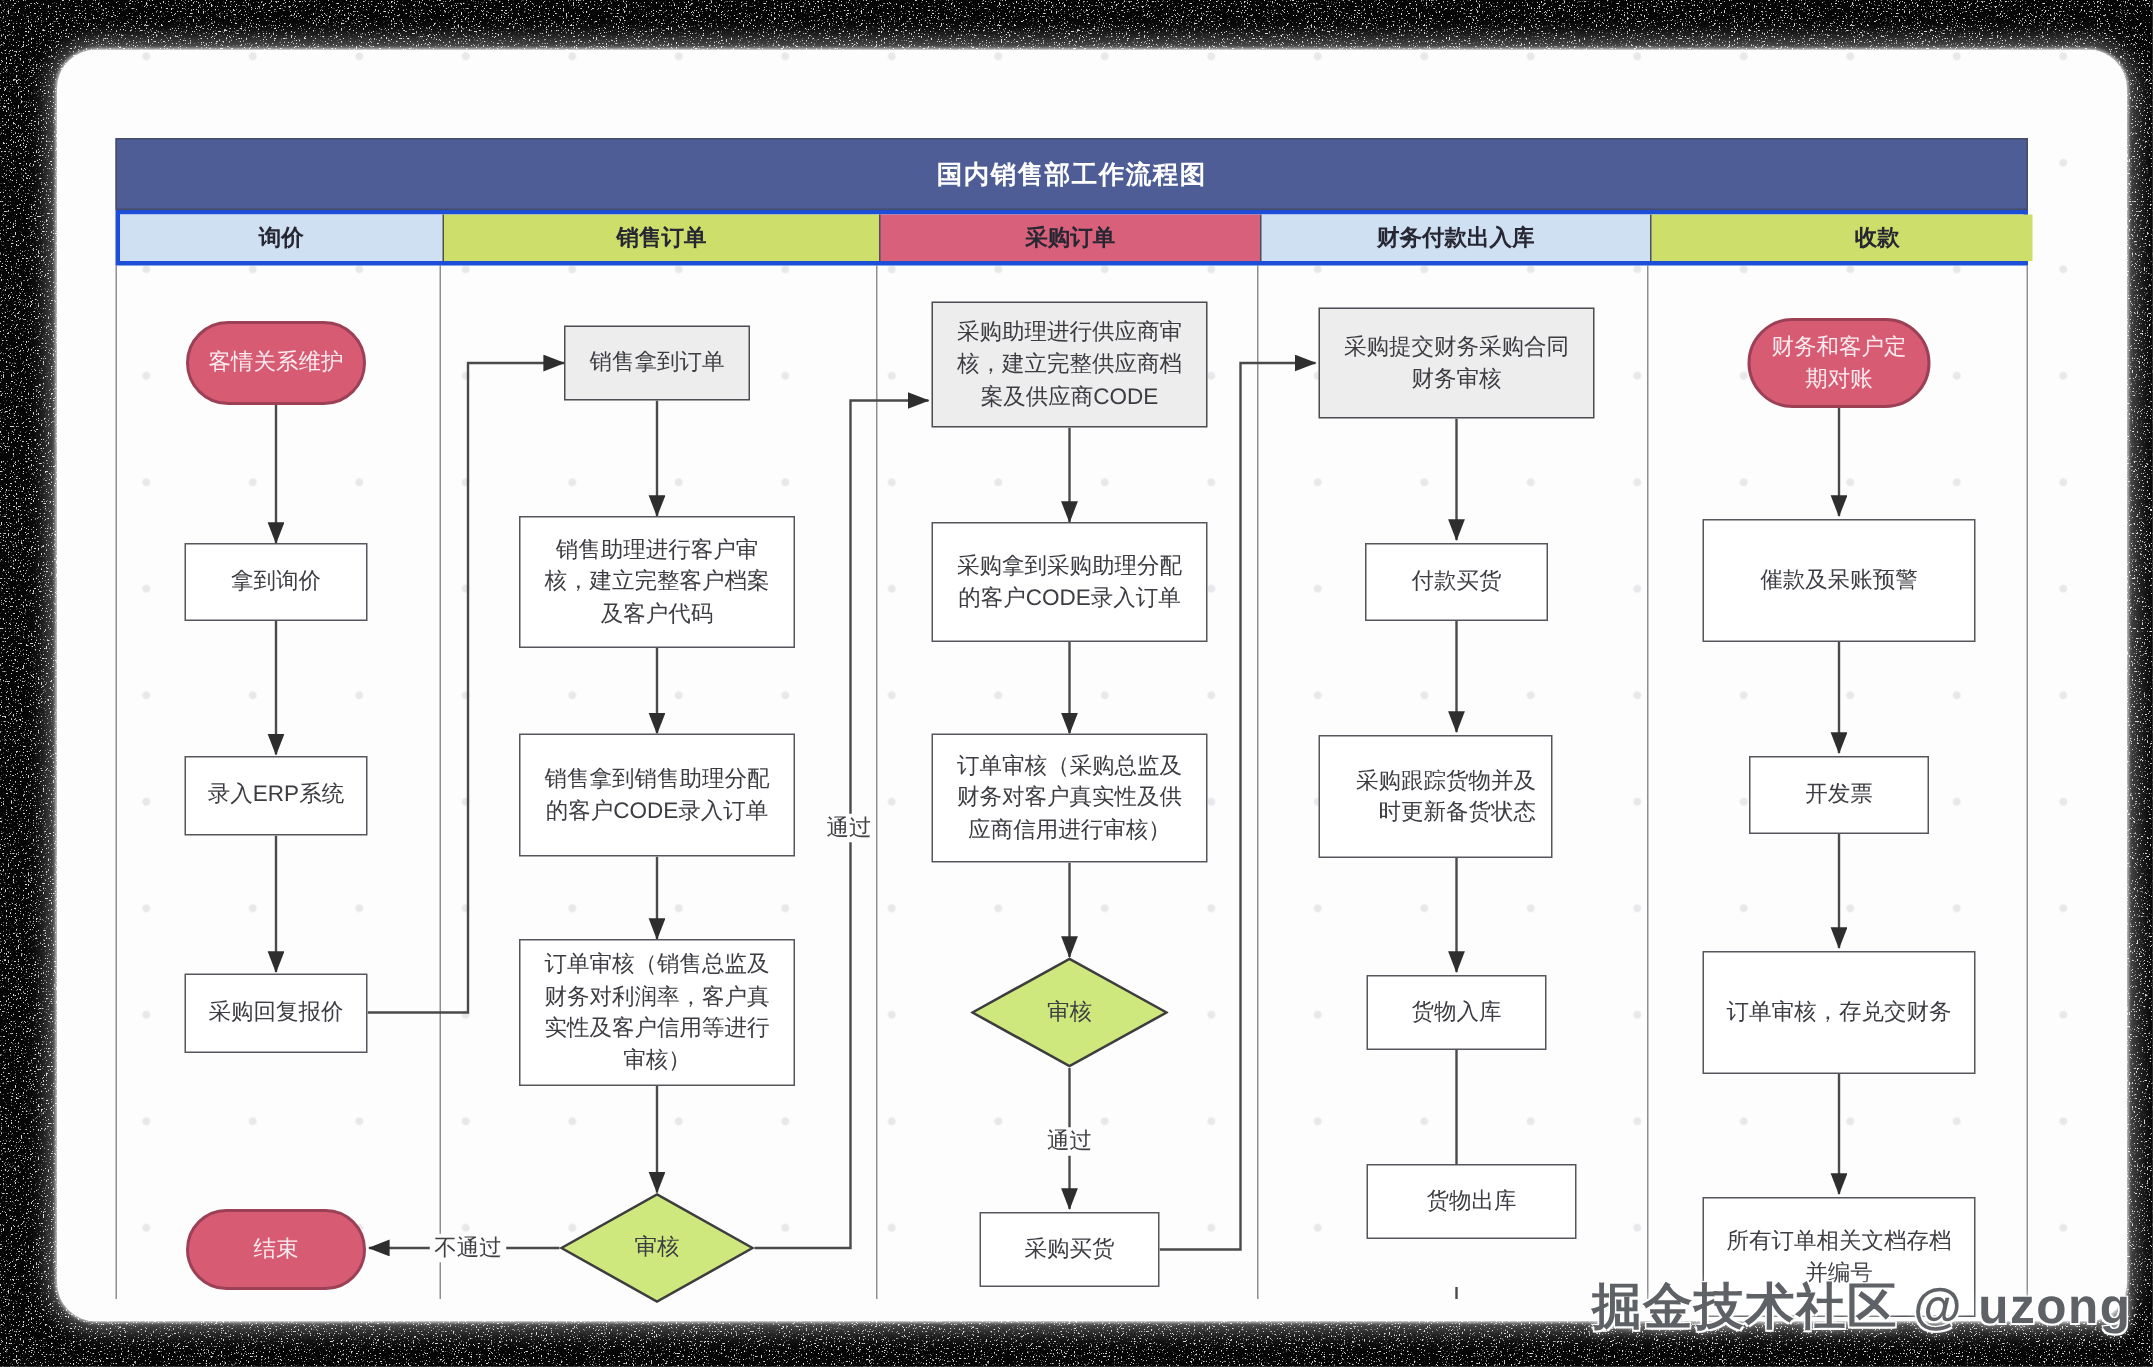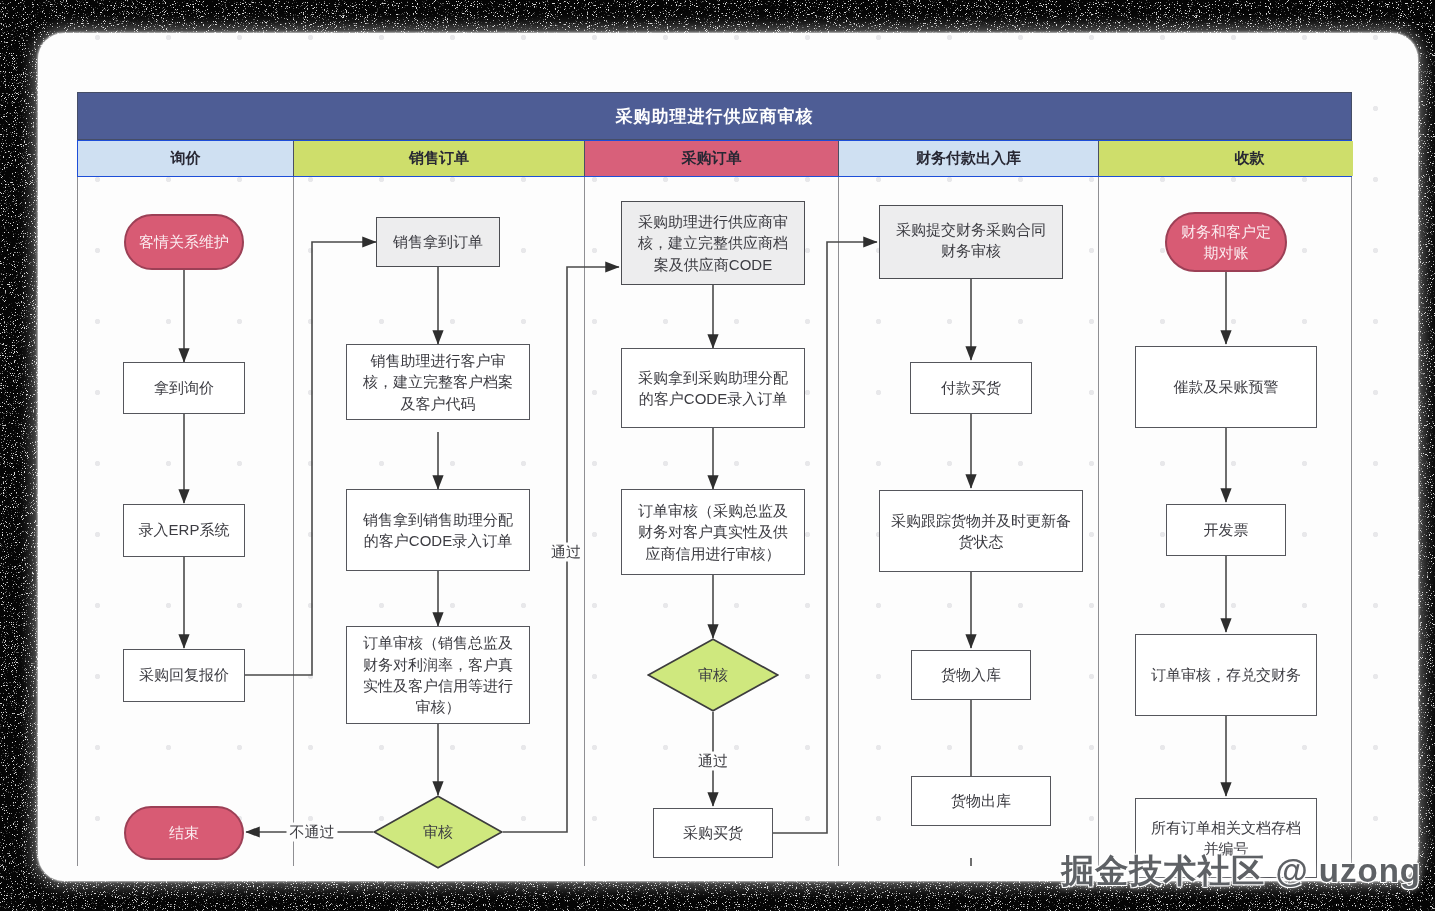--- a/index.html
+++ b/index.html
@@ -9,21 +9,21 @@
   #card{position:absolute;left:38px;top:33px;width:1380px;height:848px;background:#fdfdfd;
         border-radius:26px;z-index:1;
         box-shadow:0 0 16px 4px rgba(255,255,255,.45), 0 0 2px 1px rgba(255,255,255,.6);
         background-image:radial-gradient(circle,rgba(125,125,140,.16) 2.3px,rgba(0,0,0,0) 3px);
         background-size:71px 71px;background-position:24px 40px;}
   #title-bar{position:absolute;left:77px;top:92px;width:1275px;height:48px;z-index:3;
         background:#4e5d95;border:1px solid #454d66;box-sizing:border-box;
         display:flex;align-items:center;justify-content:center;
         color:#fff;font-size:17px;font-weight:bold;letter-spacing:1px;}
   #header-row{position:absolute;left:77px;top:140px;width:1275px;height:37px;z-index:3;
-        box-sizing:border-box;border:1px solid #1d4ed8;}
+        box-sizing:border-box;border:3px solid #1d4ed8;}
   .lane-header{position:absolute;top:0;height:100%;box-sizing:border-box;
         display:flex;align-items:center;justify-content:center;
         font-size:15px;font-weight:bold;color:#272733;border-left:1px solid #4a4f63;}
   .lane-header.first{border-left:none;}
   #lane-body{position:absolute;left:77px;top:177px;width:1275px;height:689px;z-index:2;
         border-left:1px solid #8f8f93;border-right:1px solid #8f8f93;box-sizing:border-box;}
   .lane-sep{position:absolute;top:0;width:1px;height:100%;background:#8f8f93;}
   #edge-layer{position:absolute;left:0;top:0;z-index:4;pointer-events:none;}
   .edge-line{fill:none;stroke:#4a4a4a;stroke-width:1.6;}
   .flow-node{position:absolute;z-index:5;box-sizing:border-box;display:flex;align-items:center;
@@ -53,21 +53,21 @@
         <feColorMatrix type="matrix" values="0 0 0 0 1  0 0 0 0 1  0 0 0 0 1  6 6 6 0 -10.2"></feColorMatrix>
       </filter>
     </defs>
     <rect width="100%" height="100%" fill="#050505"></rect>
     <rect width="100%" height="100%" filter="url(#tvnoise)" opacity="0.85"></rect>
   </svg>
 
   <div id="card"></div>
 
   <div id="title-bar">
-    <span>采购助理进行供应商审核</span>
+    <span>国内销售部工作流程图</span>
   </div>
 
   <div id="header-row">
       <div class="lane-header first" style="left: 0px; width: 215px; background: rgb(207, 224, 242);">询价</div>
       <div class="lane-header" style="left: 215px; width: 291px; background: rgb(206, 222, 107);">销售订单</div>
       <div class="lane-header" style="left: 506px; width: 254px; background: rgb(216, 96, 122);">采购订单</div>
       <div class="lane-header" style="left: 760px; width: 260px; background: rgb(207, 224, 242);">财务付款出入库</div>
       <div class="lane-header" style="left: 1020px; width: 255px; background: rgb(206, 222, 107); padding-left: 47px;">收款</div>
     </div>
 
@@ -114,42 +114,42 @@
 
 <div class="edge-label" style="left: 312px; top: 832px;">不通过</div>
     <div class="edge-label" style="left: 566px; top: 552px;">通过</div>
     <div class="edge-label" style="left: 713px; top: 761px;">通过</div>
     <div class="flow-node pill" style="left: 124px; top: 214px; width: 120px; height: 56px;">客情关系维护</div>
     <div class="flow-node rect" style="left: 123px; top: 362px; width: 122px; height: 52px;">拿到询价</div>
     <div class="flow-node rect" style="left: 123px; top: 503.5px; width: 122px; height: 53px;">录入ERP系统</div>
     <div class="flow-node rect" style="left: 123px; top: 648.5px; width: 122px; height: 53px;">采购回复报价</div>
     <div class="flow-node pill" style="left: 124px; top: 806px; width: 120px; height: 54px;">结束</div>
     <div class="flow-node rect alt" style="left: 376px; top: 217px; width: 124px; height: 50px;">销售拿到订单</div>
-    <div class="flow-node rect" style="left: 346px; top: 344px; width: 184px; height: 76px;">销售助理进行客户审核，建立完整客户档案及客户代码</div>
+    <div class="flow-node rect" style="left: 346px; top: 344px; width: 184px; height: 88px;">销售助理进行客户审核，建立完整客户档案及客户代码</div>
     <div class="flow-node rect" style="left: 346px; top: 489px; width: 184px; height: 82px;">销售拿到销售助理分配的客户CODE录入订单</div>
     <div class="flow-node rect" style="left: 346px; top: 626px; width: 184px; height: 98px;">订单审核（销售总监及财务对利润率，客户真实性及客户信用等进行审核）</div>
     <div class="flow-node diamond" style="left: 373px; top: 795px; width: 130px; height: 74px;">
       <svg viewBox="0 0 100 60" preserveAspectRatio="none">
         <polygon points="50,1 99,30 50,59 1,30" fill="#cfe87e" stroke="#3d3d3d" stroke-width="1.7" vector-effect="non-scaling-stroke"></polygon>
       </svg>
       <span>审核</span>
     </div>
     <div class="flow-node rect alt" style="left: 621px; top: 201px; width: 184px; height: 84px;">采购助理进行供应商审核，建立完整供应商档案及供应商CODE</div>
     <div class="flow-node rect" style="left: 621px; top: 348px; width: 184px; height: 80px;">采购拿到采购助理分配的客户CODE录入订单</div>
     <div class="flow-node rect" style="left: 621px; top: 489px; width: 184px; height: 86px;">订单审核（采购总监及财务对客户真实性及供应商信用进行审核）</div>
     <div class="flow-node diamond" style="left: 647px; top: 638px; width: 132px; height: 74px;">
       <svg viewBox="0 0 100 60" preserveAspectRatio="none">
         <polygon points="50,1 99,30 50,59 1,30" fill="#cfe87e" stroke="#3d3d3d" stroke-width="1.7" vector-effect="non-scaling-stroke"></polygon>
       </svg>
       <span>审核</span>
     </div>
     <div class="flow-node rect" style="left: 653px; top: 808px; width: 120px; height: 50px;">采购买货</div>
-    <div class="flow-node rect alt" style="left: 879px; top: 205px; width: 184px; height: 74px; font-family: Liberation Mono, monospace;">采购提交财务采购合同财务审核</div>
+    <div class="flow-node rect alt" style="left: 879px; top: 205px; width: 184px; height: 74px;">采购提交财务采购合同财务审核</div>
     <div class="flow-node rect" style="left: 910px; top: 362px; width: 122px; height: 52px;">付款买货</div>
-    <div class="flow-node rect" style="left: 879px; top: 490px; width: 204px; height: 82px;">采购跟踪货物并及时更新备货状态</div>
+    <div class="flow-node rect" style="left: 879px; top: 490px; width: 156px; height: 82px; text-align: right;">采购跟踪货物并及时更新备货状态</div>
     <div class="flow-node rect" style="left: 911px; top: 650px; width: 120px; height: 50px;">货物入库</div>
     <div class="flow-node rect" style="left: 911px; top: 776px; width: 140px; height: 50px;">货物出库</div>
     <div class="flow-node pill" style="left: 1165px; top: 212px; width: 122px; height: 60px;">财务和客户定期对账</div>
     <div class="flow-node rect" style="left: 1135px; top: 346px; width: 182px; height: 82px; text-align: center;">催款及呆账预警</div>
     <div class="flow-node rect" style="left: 1166px; top: 504px; width: 120px; height: 52px;">开发票</div>
     <div class="flow-node rect" style="left: 1135px; top: 634px; width: 182px; height: 82px;">订单审核，存兑交财务</div>
     <div class="flow-node rect" style="left: 1135px; top: 798px; width: 182px; height: 80px;">所有订单相关文档存档并编号</div>
   </div>
 
 </body></html>

